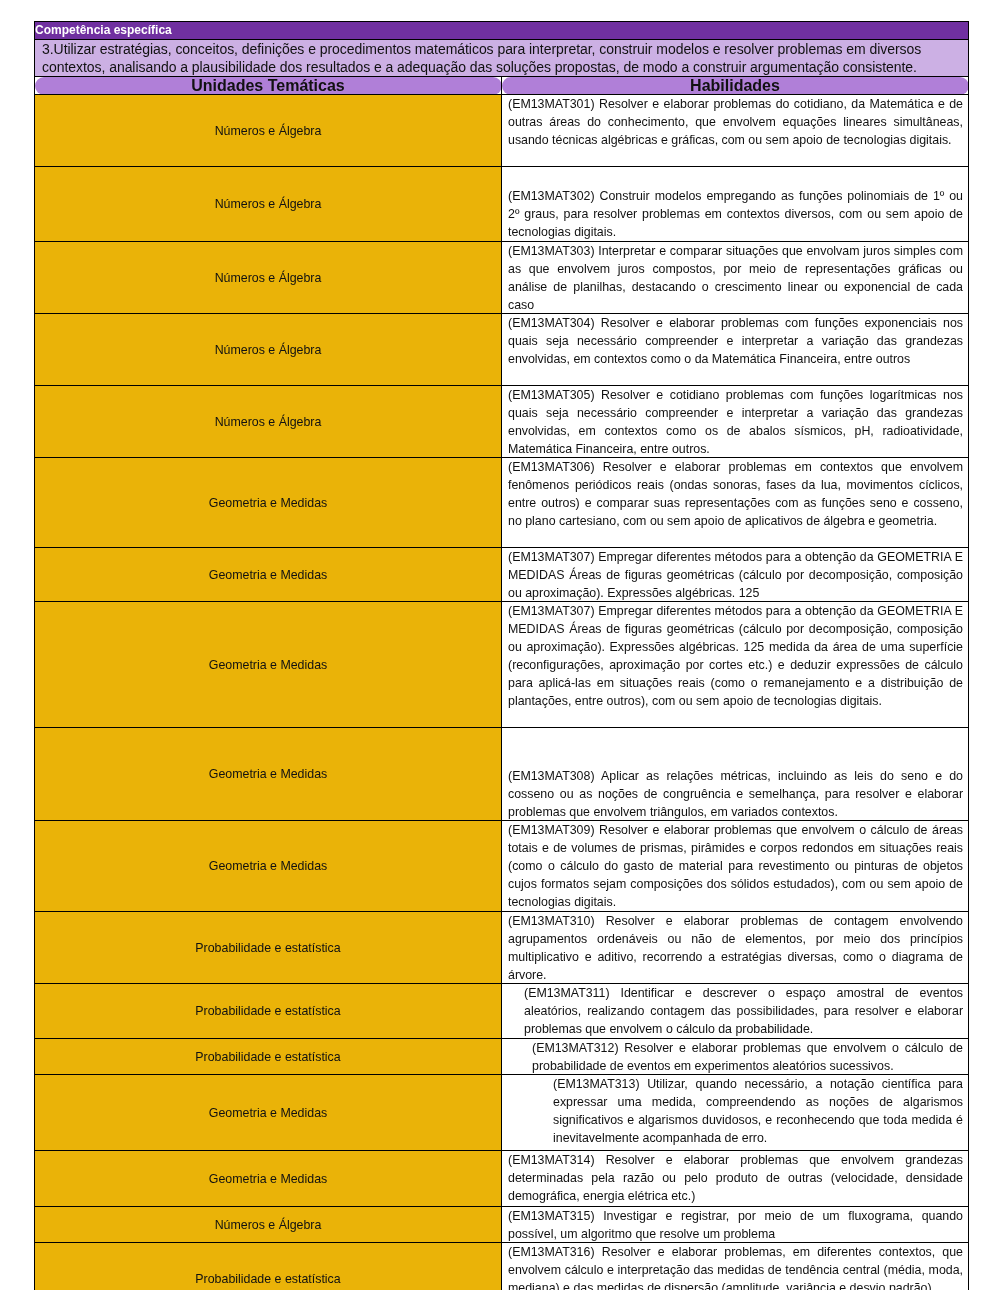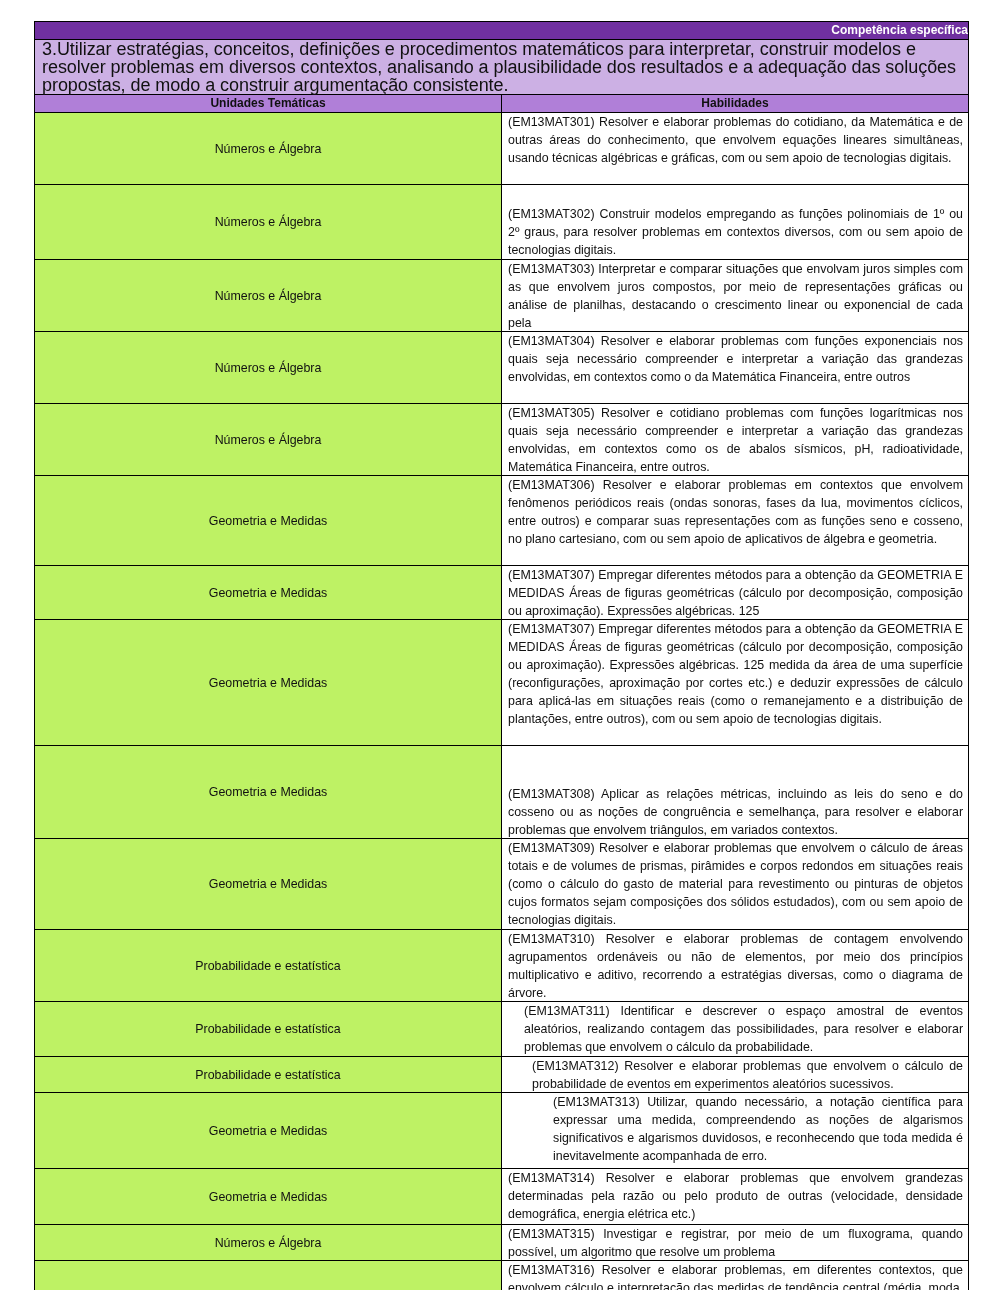--- a/index.html
+++ b/index.html
@@ -1,27 +1,27 @@
 <!DOCTYPE html>
 <html><head>
   <meta charset="utf-8">
   <style>
     html, body { margin: 0; padding: 0; background: #ffffff; }
     body { width: 996px; height: 1290px; position: relative; overflow: hidden;
            font-family: "Liberation Sans", sans-serif; color: #111; }
     .sheet { position: absolute; left: 34px; top: 21px; width: 934px; }
     table { border-collapse: collapse; width: 934px; table-layout: fixed; }
     td { border: 1px solid #000; padding: 0; vertical-align: middle; }
-    .title-row td { background: #7030a0; color: #fff; font-weight: bold; text-align: right;
+    .title-row td { background: #7030a0; color: #fff; font-weight: bold; text-align: left;
                     font-size: 12px; height: 17px; line-height: 17px; }
-    .desc-row td { background: #ccb0e4; font-size: 18px; line-height: 18px; padding: 0 0 0 7px;
+    .desc-row td { background: #ccb0e4; font-size: 14px; line-height: 18px; padding: 0 0 0 7px;
                    height: 36px; letter-spacing: -0.05px; }
-    .head-row td { background: #b07fd8; font-weight: bold; text-align: center; font-size: 12px;
-                   height: 17px; line-height: 17px; }
-    .unit { background: #bef264; text-align: center; font-size: 12.4px; width: 466px; }
+    .head-row td { background: #b07fd8; font-weight: bold; text-align: center; font-size: 16px;
+                   height: 17px; line-height: 17px; border-radius: 9px; }
+    .unit { background: #eab308; text-align: center; font-size: 12.4px; width: 466px; }
     .skill { background: #fff; font-size: 12.4px; line-height: 18px; text-align: justify;
              padding: 0 5px 0 6px; vertical-align: top; }
     .skill .wrap { overflow: hidden; }
     .code { font-weight: normal; }
   </style>
 </head>
 <body>
 
 <div class="sheet">
   <table>
@@ -48,21 +48,21 @@
         </tr>
         <tr style="height: 55px;">
           <td class="unit">Números e Álgebra</td>
           <td class="skill">
             <div class="wrap" style="height: 54px; margin-top: 20px;"><span>(</span><span class="code">EM13MAT302)</span><span> Construir modelos empregando as funções polinomiais de 1º ou 2º graus, para resolver problemas em contextos diversos, com ou sem apoio de tecnologias digitais.</span></div>
           </td>
         </tr>
         <tr style="height: 72px;">
           <td class="unit">Números e Álgebra</td>
           <td class="skill">
-            <div class="wrap" style="height: 71px;"><span></span><span class="code">(EM13MAT303</span><span>) Interpretar e comparar situações que envolvam juros simples com as que envolvem juros compostos, por meio de representações gráficas ou análise de planilhas, destacando o crescimento linear ou exponencial de cada pela</span></div>
+            <div class="wrap" style="height: 71px;"><span></span><span class="code">(EM13MAT303</span><span>) Interpretar e comparar situações que envolvam juros simples com as que envolvem juros compostos, por meio de representações gráficas ou análise de planilhas, destacando o crescimento linear ou exponencial de cada caso</span></div>
           </td>
         </tr>
         <tr style="height: 72px;">
           <td class="unit">Números e Álgebra</td>
           <td class="skill">
             <div class="wrap" style="height: 71px;"><span></span><span class="code">(EM13MAT304)</span><span> Resolver e elaborar problemas com funções exponenciais nos quais seja necessário compreender e interpretar a variação das grandezas envolvidas, em contextos como o da Matemática Financeira, entre outros</span></div>
           </td>
         </tr>
         <tr style="height: 72px;">
           <td class="unit">Números e Álgebra</td>

